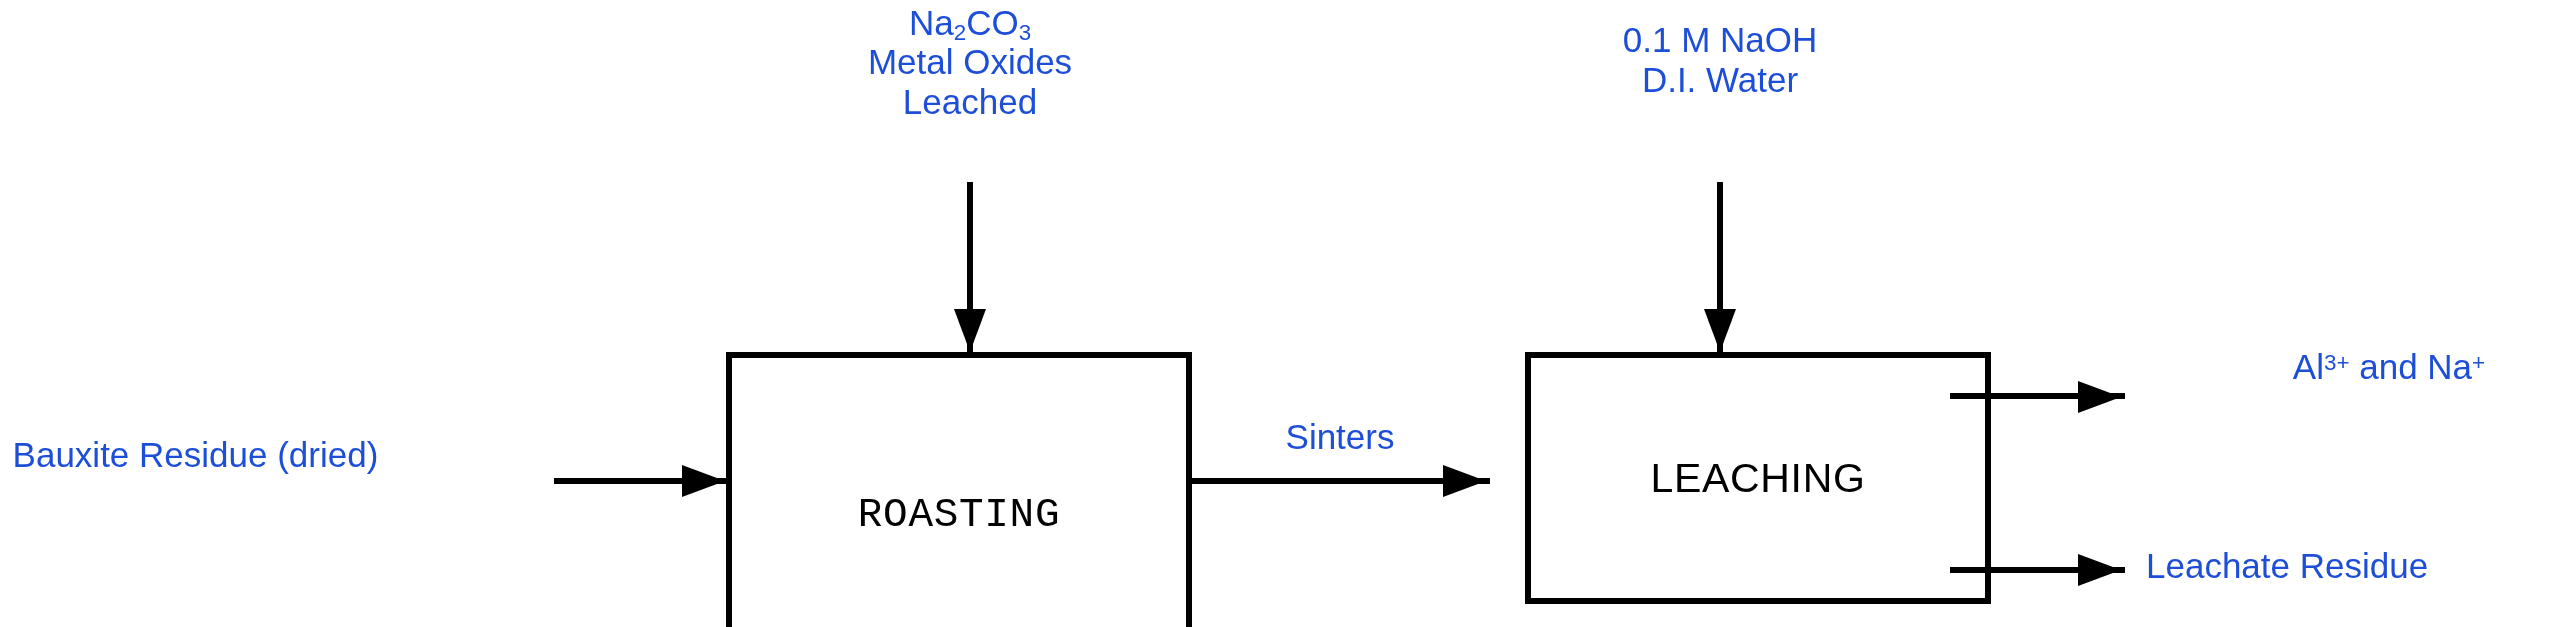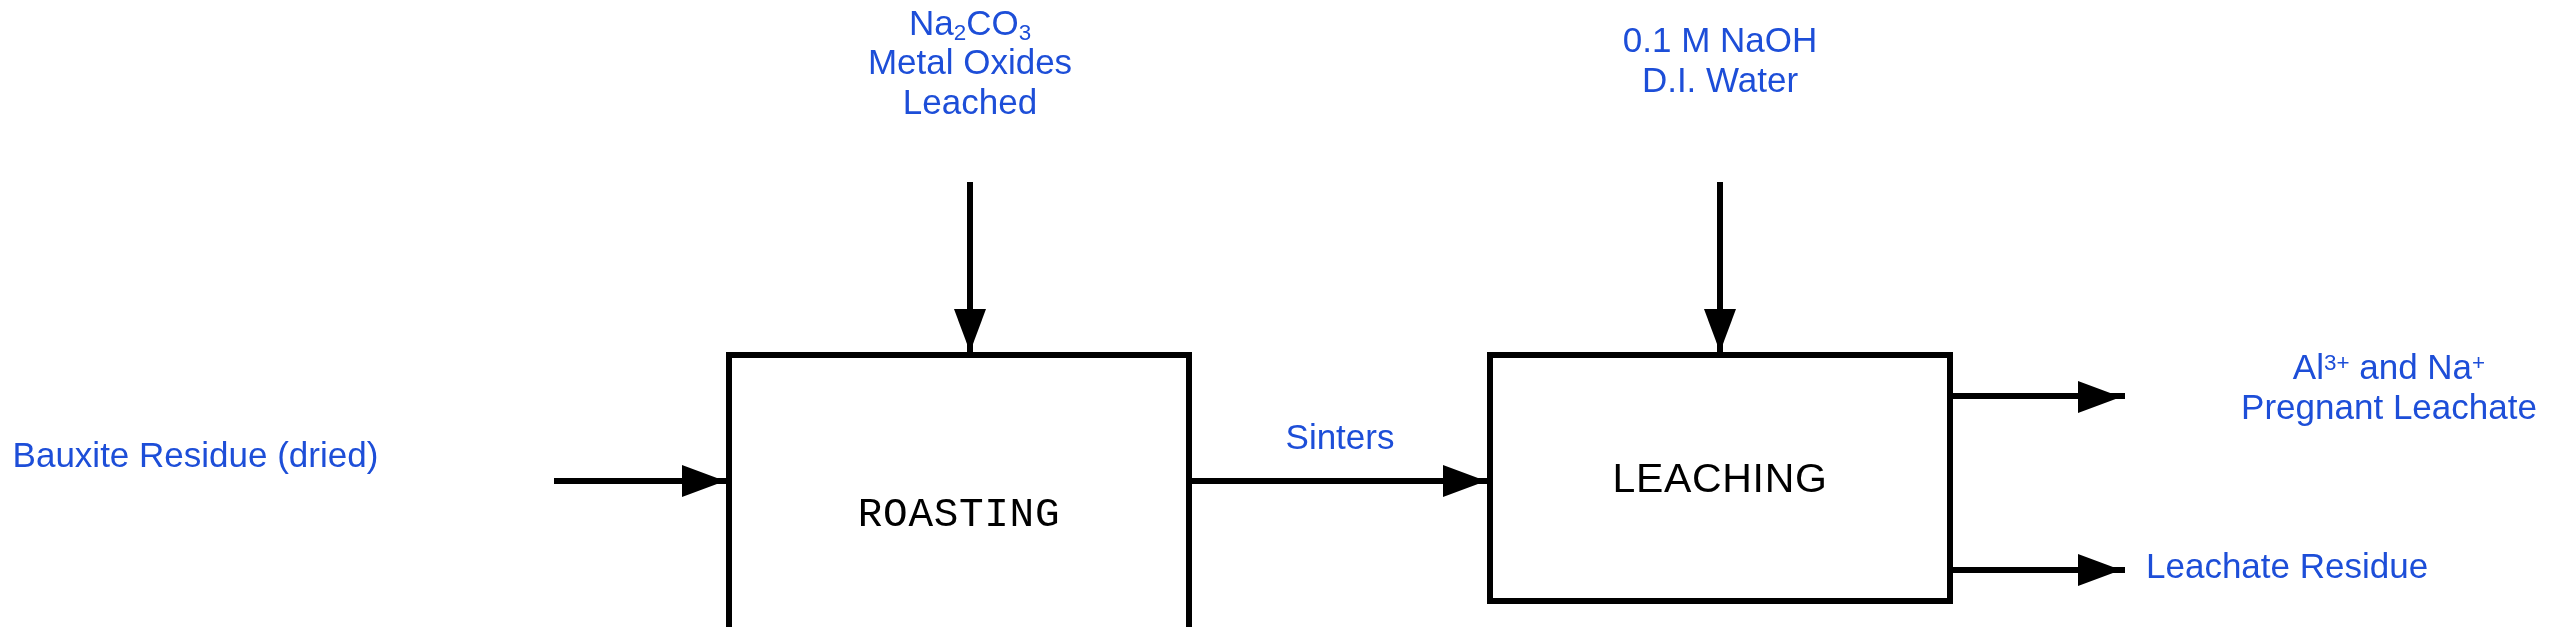--- a/index.html
+++ b/index.html
@@ -32,21 +32,21 @@
   }
   .process-box .box-label {
     font-size: 41px;
     line-height: 1;
     letter-spacing: 0.7px;
     color: #000000;
     white-space: nowrap;
   }
 
   #box-roasting { left: 726px; top: 352px; width: 466px; height: 327px; font-family: Liberation Mono, monospace; }
-  #box-leaching { left: 1487px; top: 352px; width: 466px; height: 252px; }
+  #box-leaching { left: 1525px; top: 352px; width: 466px; height: 252px; }
 
   
   .flow-line-h {
     position: absolute;
     height: 6.3px;
     background: #000000;
   }
   .flow-line-v {
     position: absolute;
     width: 6.3px;
@@ -121,21 +121,21 @@
   <div class="flow-line-v" style="left:1717px; top:182px; height:175px;"></div>
   <div class="arrowhead-down" style="left:1704px; top:309px;"></div>
 
   <div class="process-box" id="box-leaching">
     <span class="box-label">LEACHING</span>
   </div>
 
   <div class="flow-line-h" style="left:1950px; top:393px; width:175px;"></div>
   <div class="arrowhead-right" style="left:2078px; top:381px;"></div>
 
-  <div class="stream-label center" id="label-pregnant"><span><span>Al</span><sup>3+</sup><span> and Na</span><sup>+</sup></span><br><span>Pregnant Leachate</span></div>
+  <div class="stream-label center" id="label-pregnant"><span><span>Al</span><sup>3+</sup><span> and Na</span><sup>+</sup></span><br></div>
 
   <div class="flow-line-h" style="left:1950px; top:567px; width:175px;"></div>
   <div class="arrowhead-right" style="left:2078px; top:554px;"></div>
 
   <div class="stream-label left" id="label-leached">Leachate Residue</div>
 
 </div>
 
 
 </body></html>

